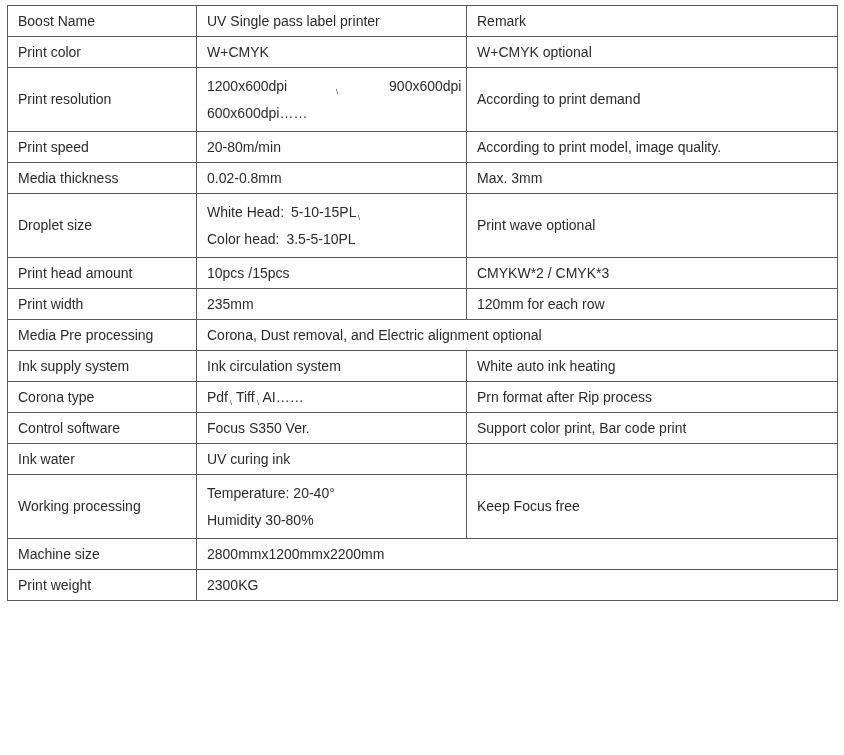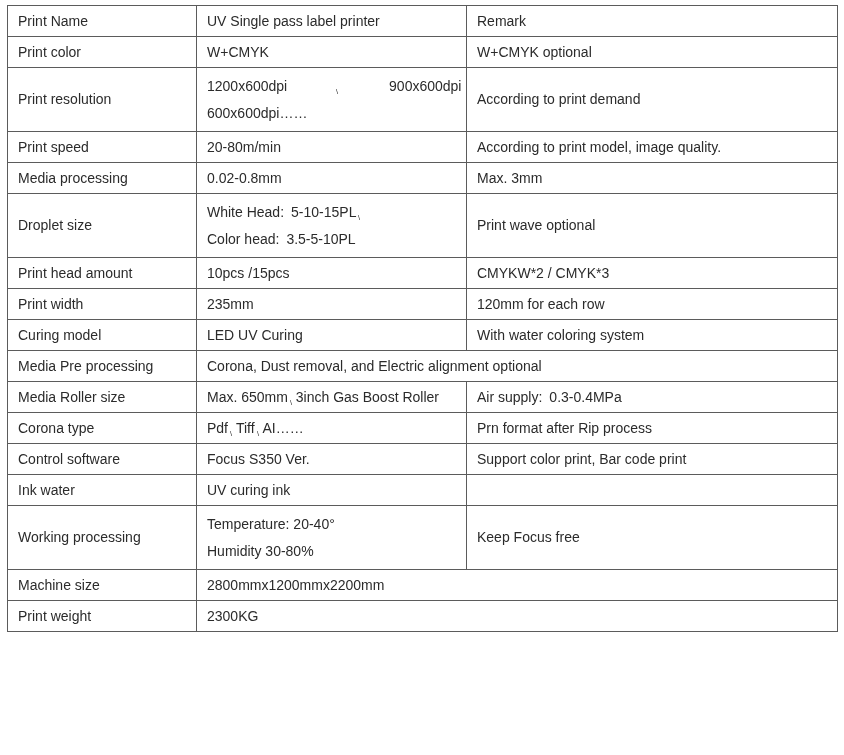--- a/index.html
+++ b/index.html
@@ -37,21 +37,21 @@
 <div class="sheet">
   <table class="spec">
     <colgroup>
       <col style="width:189px">
       <col style="width:270px">
       <col style="width:371px">
     </colgroup>
     <tbody id="spec-body">
         <tr class="row">
           <td>
-            <div class="ln">Print Name</div>
+            <div class="ln">Boost Name</div>
           </td>
           <td>
             <div class="ln">UV Single pass label printer</div>
           </td>
           <td>
             <div class="ln">Remark</div>
           </td>
         </tr>
         <tr class="row">
           <td>
@@ -87,21 +87,21 @@
           </td>
           <td>
             <div class="ln">20-80m/min</div>
           </td>
           <td>
             <div class="ln">According to print model, image quality.</div>
           </td>
         </tr>
         <tr class="row">
           <td>
-            <div class="ln">Media processing</div>
+            <div class="ln">Media thickness</div>
           </td>
           <td>
             <div class="ln">0.02-0.8mm</div>
           </td>
           <td>
             <div class="ln">Max. 3mm</div>
           </td>
         </tr>
         <tr class="row tall">
           <td>
@@ -132,46 +132,35 @@
           </td>
           <td>
             <div class="ln">235mm</div>
           </td>
           <td>
             <div class="ln">120mm for each row</div>
           </td>
         </tr>
         <tr class="row">
           <td>
-            <div class="ln">Curing model</div>
-          </td>
-          <td>
-            <div class="ln">LED UV Curing</div>
-          </td>
-          <td>
-            <div class="ln">With water coloring system</div>
-          </td>
-        </tr>
-        <tr class="row">
-          <td>
             <div class="ln">Media Pre processing</div>
           </td>
           <td colspan="2">
             <div class="ln">Corona, Dust removal, and Electric alignment optional</div>
           </td>
         </tr>
         <tr class="row">
           <td>
-            <div class="ln">Media Roller size</div>
-          </td>
-          <td>
-            <div class="ln">Max. 650mm<span class="dun">\</span>3inch Gas Boost Roller</div>
-          </td>
-          <td>
-            <div class="ln">Air supply: 0.3-0.4MPa</div>
+            <div class="ln">Ink supply system</div>
+          </td>
+          <td>
+            <div class="ln">Ink circulation system</div>
+          </td>
+          <td>
+            <div class="ln">White auto ink heating</div>
           </td>
         </tr>
         <tr class="row">
           <td>
             <div class="ln">Corona type</div>
           </td>
           <td>
             <div class="ln">Pdf<span class="dun">\</span>Tiff<span class="dun">\</span>AI……</div>
           </td>
           <td>

